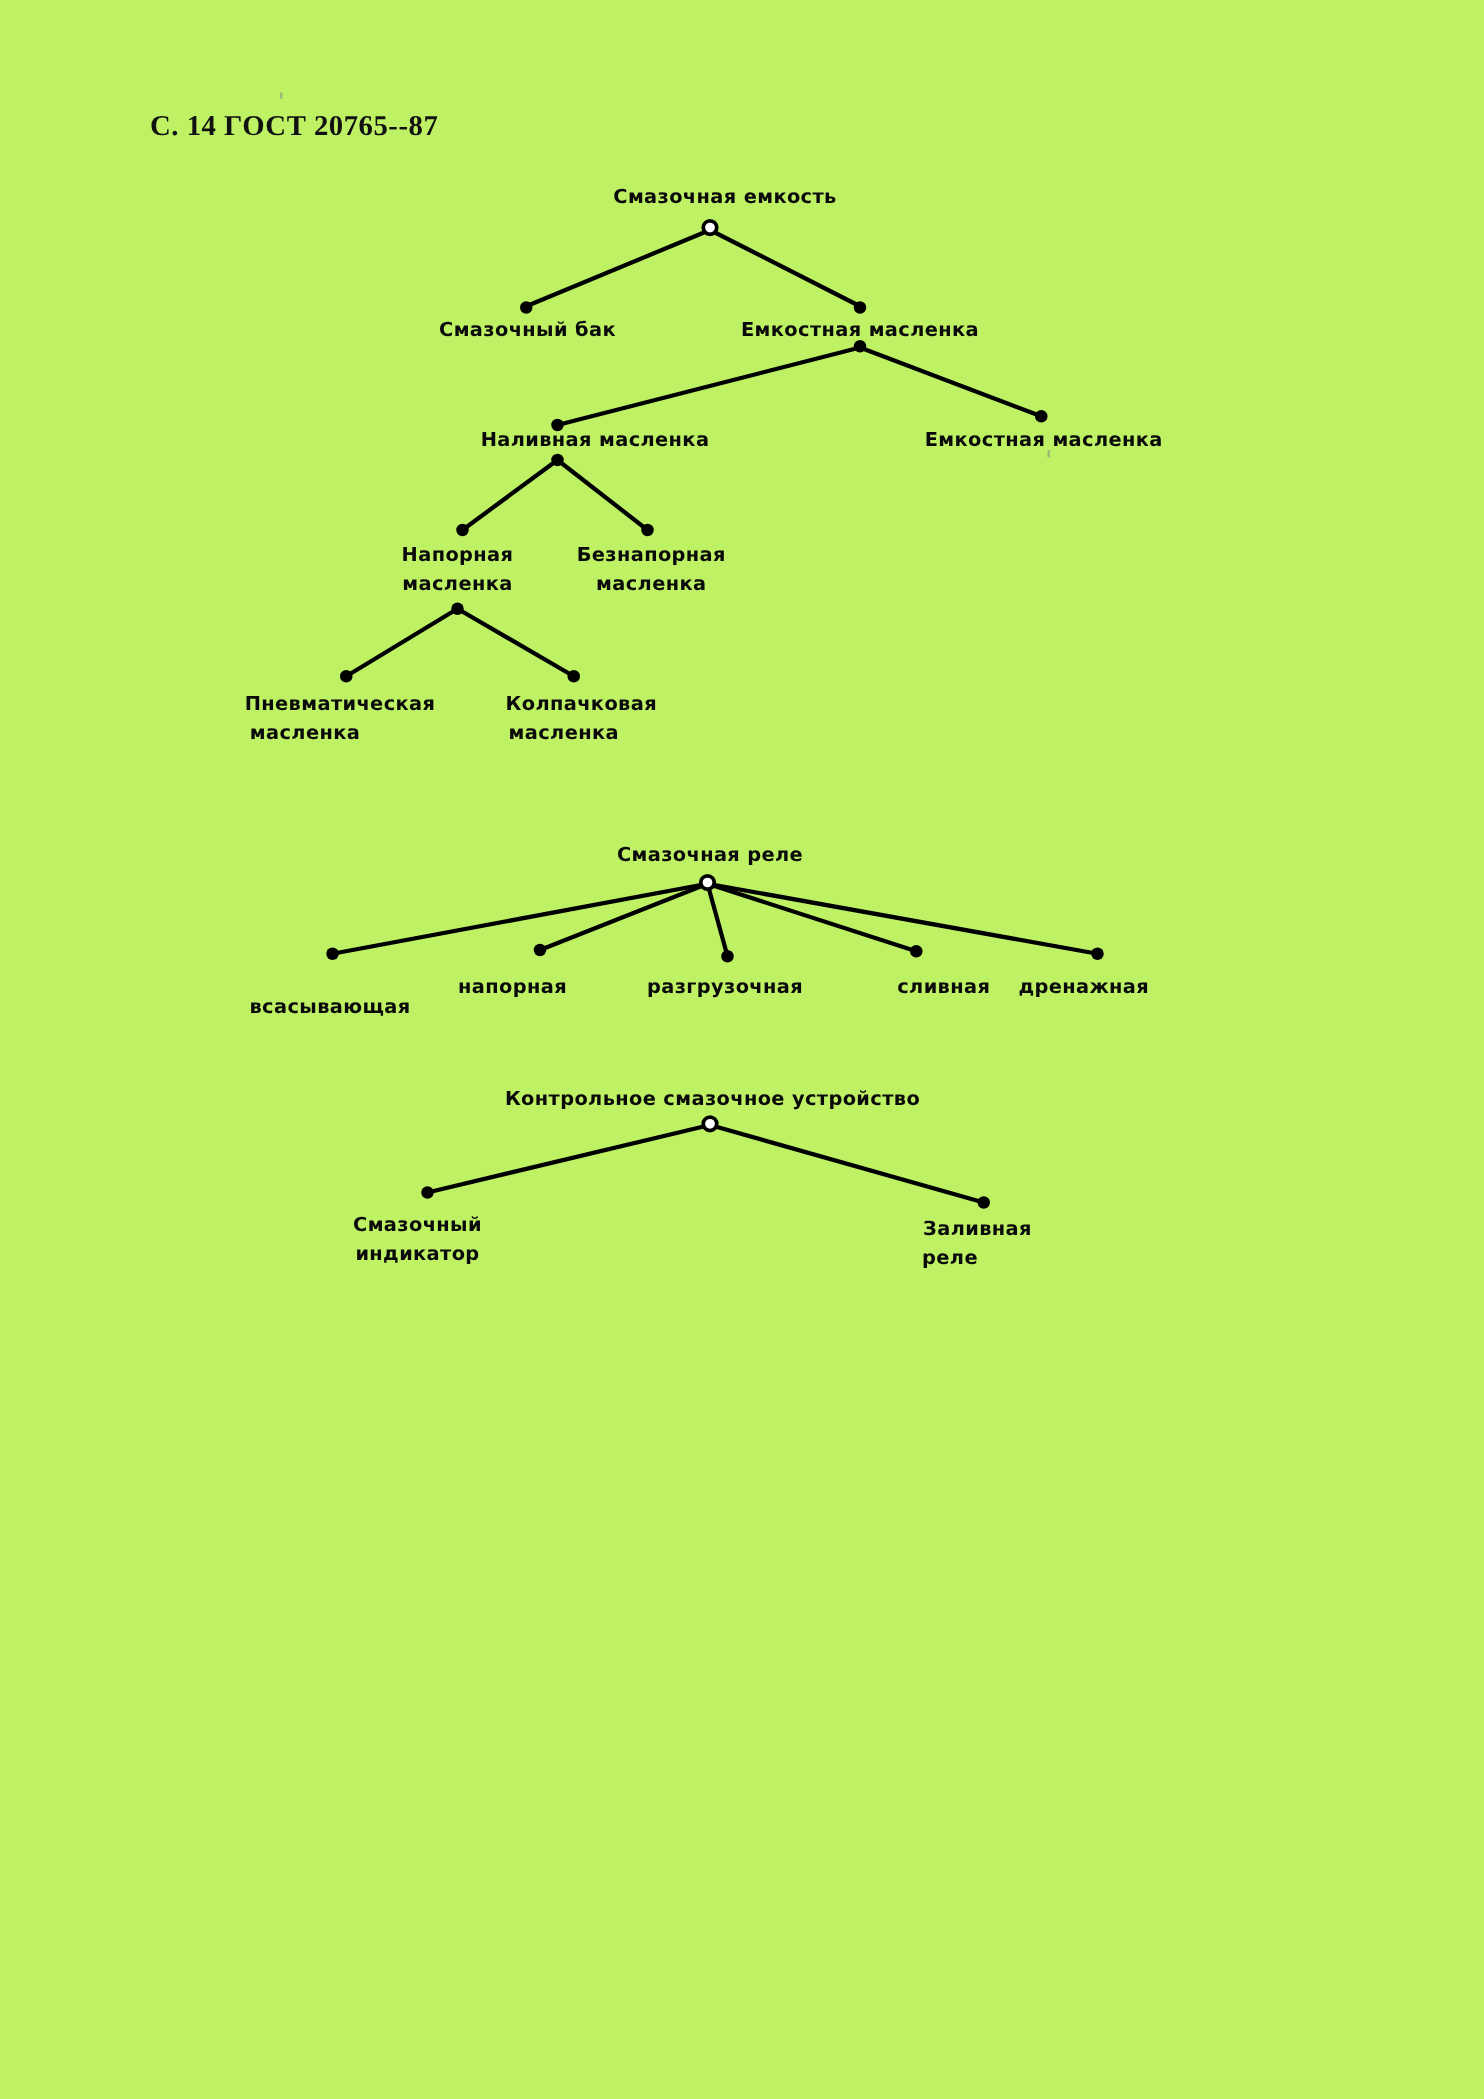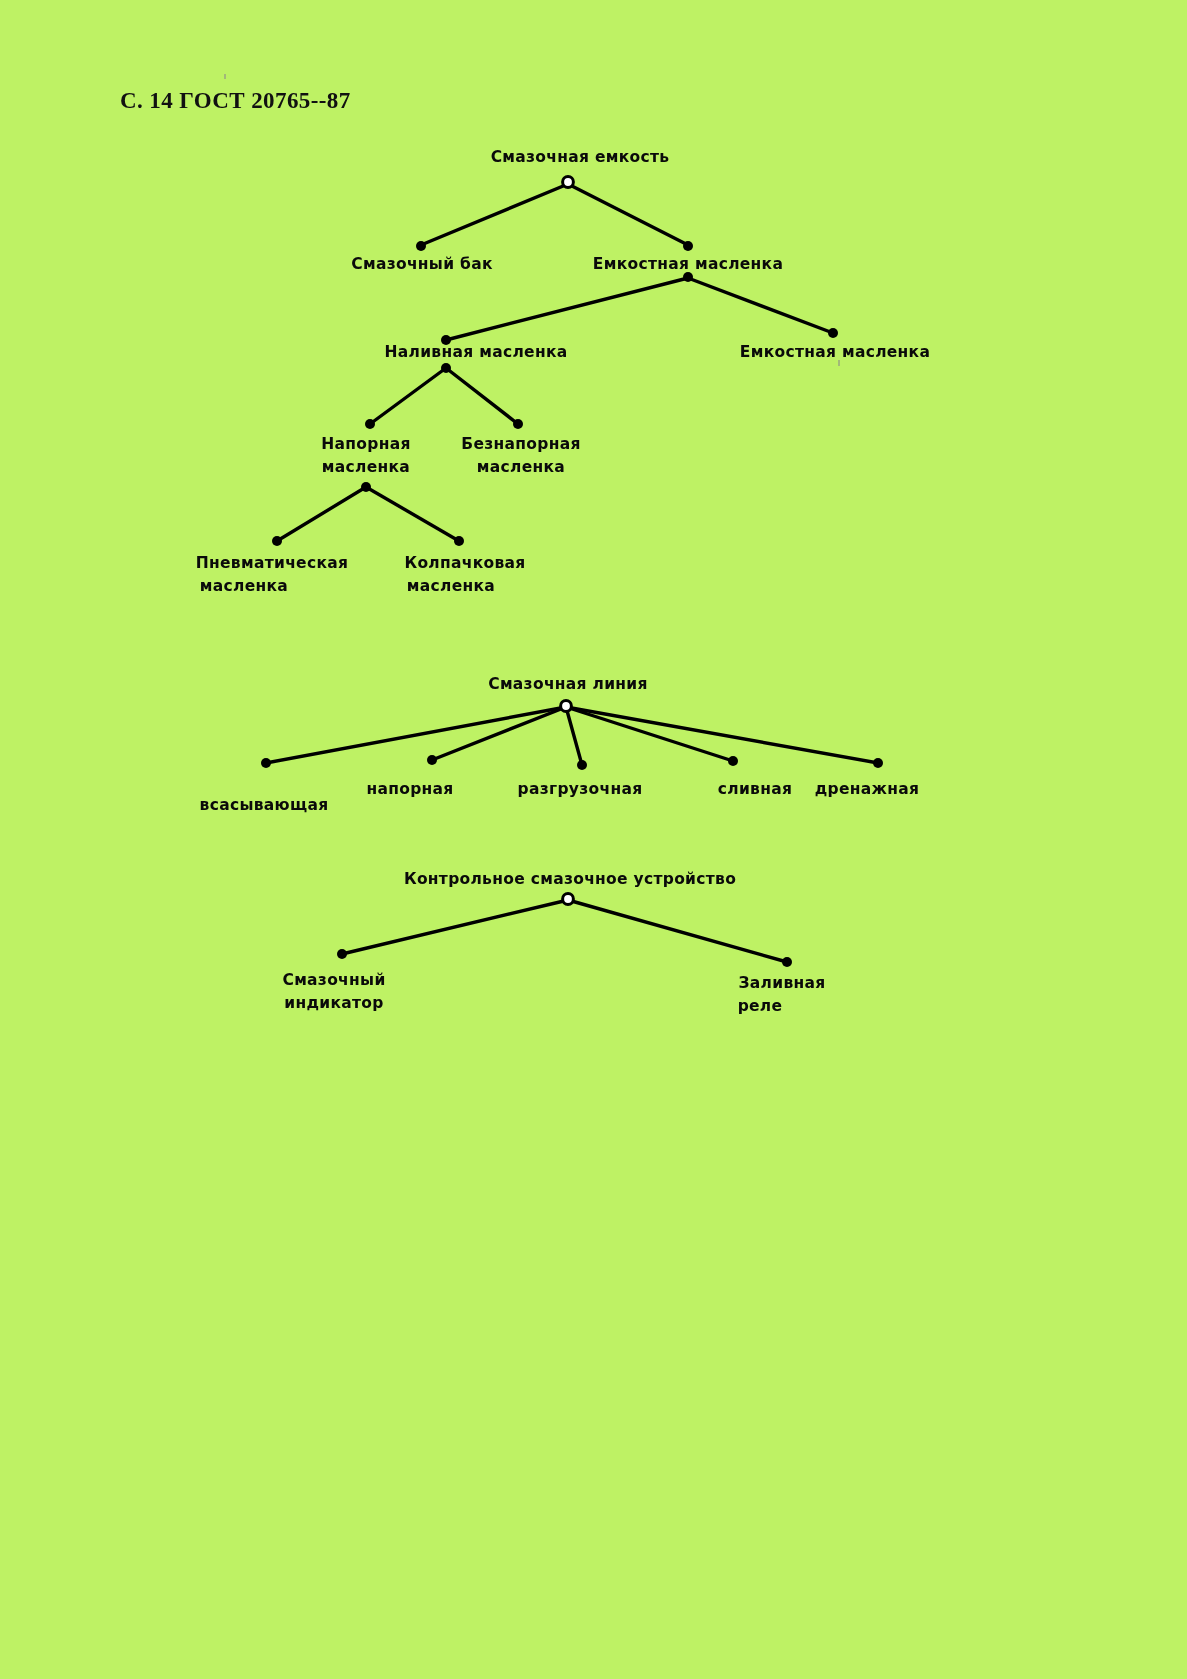--- a/index.html
+++ b/index.html
@@ -129,21 +129,21 @@
   <div class="node-label" style="left:366px; top:433px;">Напорная</div>
   <div class="node-label" style="left:366px; top:456px;">масленка</div>
   <div class="node-label" style="left:521px; top:433px;">Безнапорная</div>
   <div class="node-label" style="left:521px; top:456px;">масленка</div>
 
   <div class="node-label" style="left:272px; top:552px;">Пневматическая</div>
   <div class="node-label" style="left:244px; top:575px;">масленка</div>
   <div class="node-label" style="left:465px; top:552px;">Колпачковая</div>
   <div class="node-label" style="left:451px; top:575px;">масленка</div>
 
-  <div class="node-label" style="left:568px; top:673px;">Смазочная линия</div>
+  <div class="node-label" style="left:568px; top:673px;">Смазочная реле</div>
   <div class="node-label" style="left:264px; top:778px;margin-top:16px;">всасывающая</div>
   <div class="node-label" style="left:410px; top:778px;">напорная</div>
   <div class="node-label" style="left:580px; top:778px;">разгрузочная</div>
   <div class="node-label" style="left:739px; top:778px;margin-left:16px;">сливная</div>
   <div class="node-label" style="left:867px; top:778px;">дренажная</div>
 
   <div class="node-label" style="left:570px; top:868px;">Контрольное смазочное устройство</div>
   <div class="node-label" style="left:334px; top:969px;">Смазочный</div>
   <div class="node-label" style="left:334px; top:992px;">индикатор</div>
   <div class="node-label" style="left:782px; top:972px;">Заливная</div>

